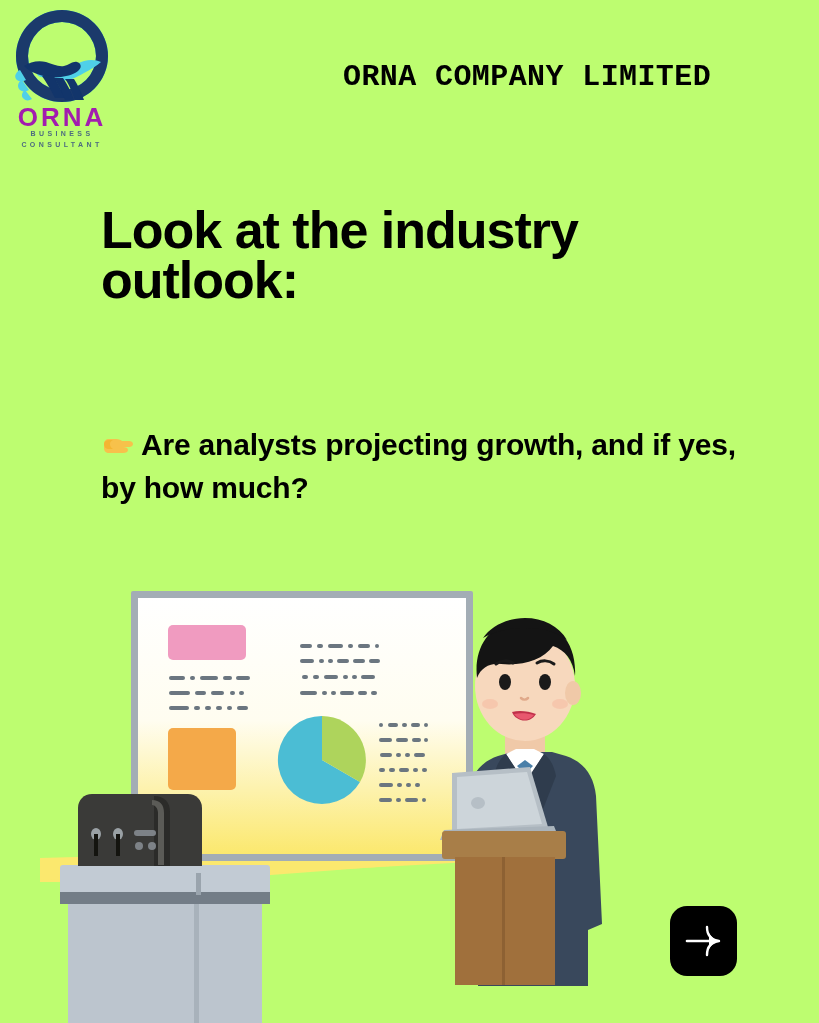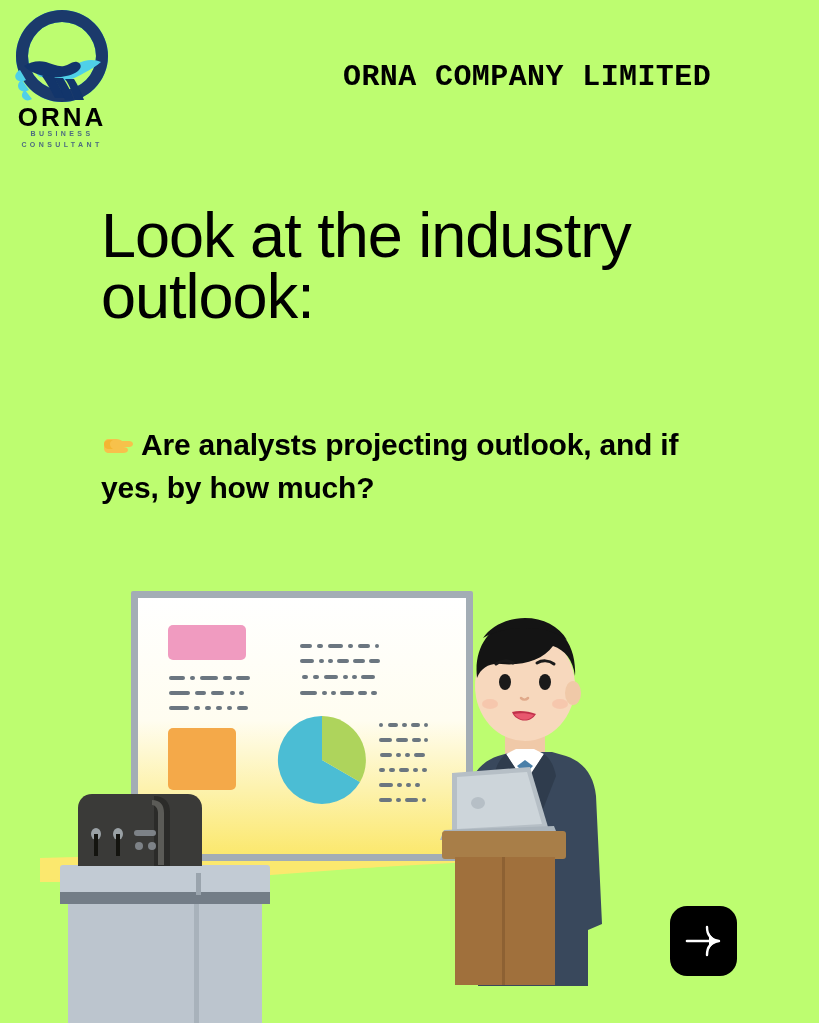--- a/index.html
+++ b/index.html
@@ -35,21 +35,21 @@
   }
   #logo-word {
     position: absolute;
     left: 0;
     top: 100px;
     width: 112px;
     text-align: center;
     font-size: 26px;
     font-weight: bold;
     letter-spacing: 3px;
-    color: #000000;
+    color: #a21caf;
     line-height: 1;
   }
   #logo-sub1, #logo-sub2 {
     position: absolute;
     width: 112px;
     text-align: center;
     font-size: 7px;
     font-weight: bold;
     letter-spacing: 3.4px;
     color: #4d6b80;
@@ -70,22 +70,22 @@
     white-space: nowrap;
     font-family: Liberation Mono, monospace;
   }
 
   
   #headline {
     position: absolute;
     left: 101px;
     top: 205px;
     width: 660px;
-    font-size: 63px;
-    font-weight: 400;
+    font-size: 52px;
+    font-weight: 700;
     line-height: 0.97;
     letter-spacing: -1px;
     color: #000000;
   }
 
   
   #subhead {
     position: absolute;
     left: 101px;
     top: 424px;
@@ -162,21 +162,21 @@
 
   <div id="company-title">ORNA COMPANY LIMITED</div>
 
   <div id="headline">Look at the industry outlook:</div>
 
   <div id="subhead">
     <svg id="point-emoji" viewBox="0 0 34 24">
       <path d="M3 9 c0 -3 2 -5 5 -5 l7 0 c3 0 5 1 6 2 l7 0 c2 0 4 1 4 3 c0 2 -2 3 -4 3
                l-6 0 c3 0 5 1 5 3 c0 2 -2 3 -5 3 l-6 0 l-8 0 c-3 0 -5 -2 -5 -5 z" fill="#f7c14b"></path>
       <path d="M8 5 c-3 0 -5 2 -5 4 c0 3 2 5 5 5 l4 0 c-2 -1 -3 -3 -3 -5 c0 -2 1 -3 3 -4 z" fill="#f3b533"></path>
-    </svg><span>Are analysts projecting outlook, and if yes, by how much?</span>
+    </svg><span>Are analysts projecting growth, and if yes, by how much?</span>
   </div>
 
   <svg id="illustration" viewBox="0 0 819 463">
 
     <g>
       <path d="M128 300 L128 318 L470 300 L470 285 Z" fill="#fbe86e" opacity="0"></path>
       <path d="M120 305 L120 322 L150 322 L470 300 L470 288 Z" fill="#fbe86e"></path>
       <path d="M48 300 L48 320 L430 318 L430 298 Z" fill="#fbe86e" opacity="0"></path>
       <path d="M40 300 L150 300 L150 322 L40 322 Z" fill="#fbe86e"></path>
       <path d="M118 300 L470 288 L470 300 L150 324 L118 324 Z" fill="#fbe86e"></path>

